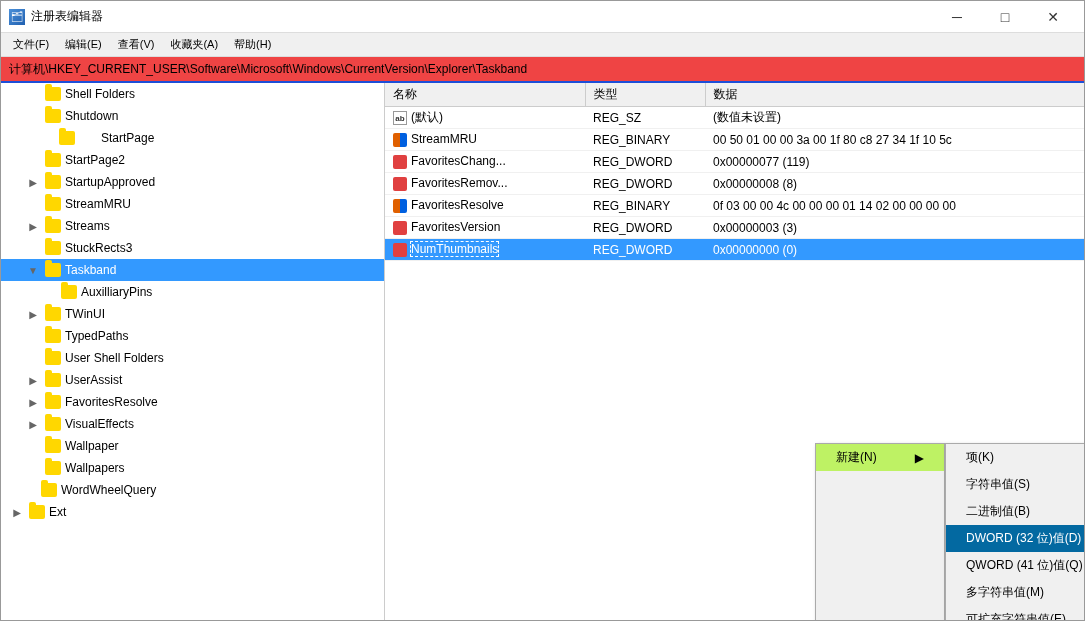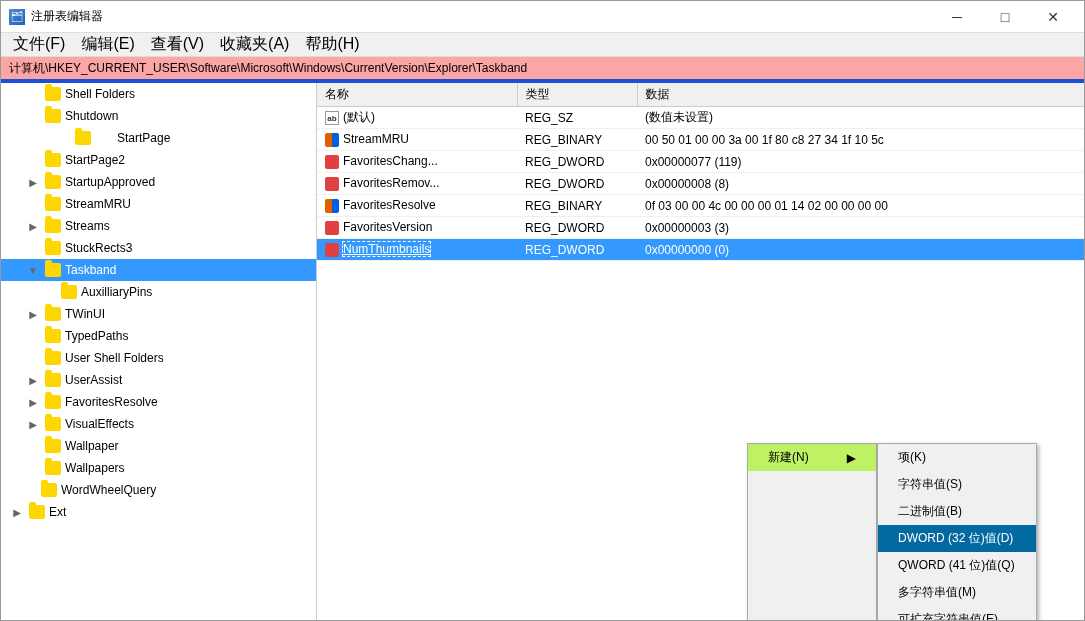--- a/index.html
+++ b/index.html
@@ -63,38 +63,38 @@
       height: 24px;
       background: #f0f0f0;
       display: flex;
       align-items: center;
       padding: 0 4px;
       border-bottom: 1px solid #ddd;
     }
     .menu-item {
       padding: 8px 8px;
       cursor: pointer;
-      font-size: 16px;
+      font-size: 11px;
     }
     .address-bar {
       height: 26px;
-      background: #fca5a5;
-      border-bottom: 4px solid #1d4ed8;
+      background: #ef4444;
+      border-bottom: 2px solid #1d4ed8;
       display: flex;
       align-items: center;
       padding: 0 8px;
       font-size: 12px;
     }
     .main-content {
       flex: 1;
       display: flex;
       overflow: hidden;
     }
     .tree-pane {
-      width: 316px;
+      width: 384px;
       background: #fff;
       border-right: 1px solid #ccc;
       overflow: hidden;
       position: relative;
     }
     .tree-scroll {
       height: 100%;
       overflow-y: auto;
       overflow-x: hidden;
     }
@@ -232,21 +232,20 @@
       padding: 5px 20px;
       cursor: pointer;
       font-size: 12px;
       white-space: nowrap;
     }
     .sub-menu-item.highlighted { background: #0369a1; color: white; }
     .reg-name-selected {
       background: #3399ff;
       color: white;
       outline: 1px dashed #fff;
-      text-decoration: underline;
     }
   </style>
 </head>
 <body>
 
 <div class="window">
 
   <div class="title-bar">
     <span class="title-bar-icon">🗂</span>
     <span class="title-bar-text">注册表编辑器</span>
@@ -277,21 +276,21 @@
       <div class="tree-item" style="padding-left: 24px;">
             <span class="tree-expand"></span>
             <span class="folder-icon" style="background:#ffd700"></span>
             <span>Shell Folders</span>
           </div>
           <div class="tree-item" style="padding-left: 24px;">
             <span class="tree-expand"></span>
             <span class="folder-icon" style="background:#ffd700"></span>
             <span>Shutdown</span>
           </div>
-          <div class="tree-item" style="padding-left: 32px; gap: 22px;">
+          <div class="tree-item" style="padding-left: 16px; gap: 22px;">
             <span class="tree-expand"></span>
             <span class="folder-icon" style="background:#ffd700"></span>
             <span>StartPage</span>
           </div>
           <div class="tree-item" style="padding-left: 24px;">
             <span class="tree-expand"></span>
             <span class="folder-icon" style="background:#ffd700"></span>
             <span>StartPage2</span>
           </div>
           <div class="tree-item" style="padding-left: 24px;">

